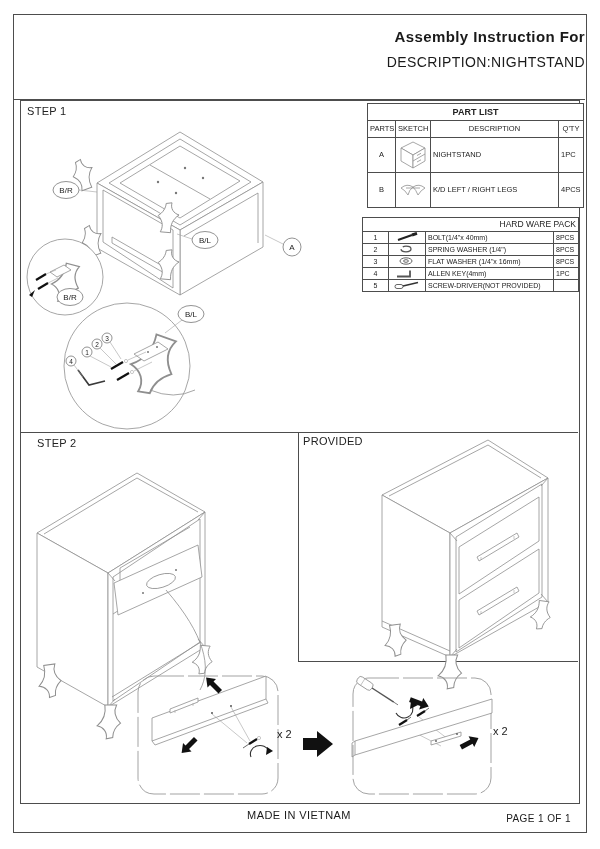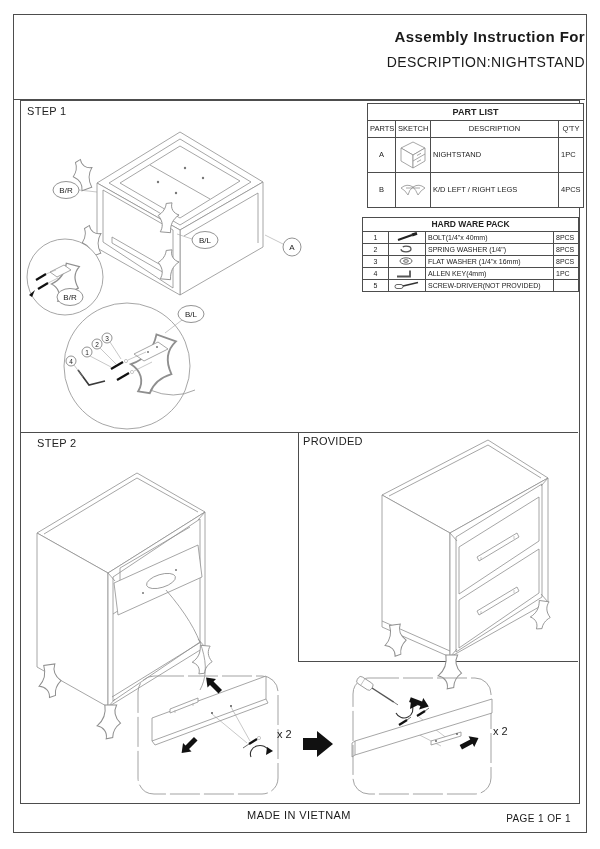--- a/index.html
+++ b/index.html
@@ -21,21 +21,21 @@
   #step2-label{left:37px;top:437px;}
   #completed-label{left:303px;top:435px;}
   
   table{position:absolute;border-collapse:collapse;table-layout:fixed;background:#fff;}
   td{border:1px solid #4d4d4d;font-size:7.5px;line-height:1;padding:0 2px;color:#222;overflow:hidden;}
   #part-list{left:367px;top:103px;width:216px;}
   #part-list .tbl-title{font-size:9px;font-weight:bold;text-align:center;height:16px;}
   #part-list .hdr{font-size:7.5px;text-align:center;height:16px;}
   #part-list .prow{height:35px;}
   #hardware-pack{left:362px;top:217px;width:216px;}
-  #hardware-pack .tbl-title{font-size:8.5px;font-weight:bold;text-align:center;height:13px;}
+  #hardware-pack .tbl-title{font-size:8.5px;font-weight:normal;text-align:right;height:13px;}
   #hardware-pack .hrow{height:11px;}
   #hardware-pack td{font-size:7px;}
   .c{text-align:center;}
   .sketch-cell{text-align:center;vertical-align:middle;padding:0;}
   
   .footer-made{left:13px;top:809px;width:572px;text-align:center;font-size:11px;letter-spacing:.4px;}
   .footer-page{right:29px;top:813px;font-size:10px;letter-spacing:.4px;}
   
   svg.art{position:absolute;left:0;top:0;}
   .ln{stroke:#8f8f8f;stroke-width:.8;fill:none;}

